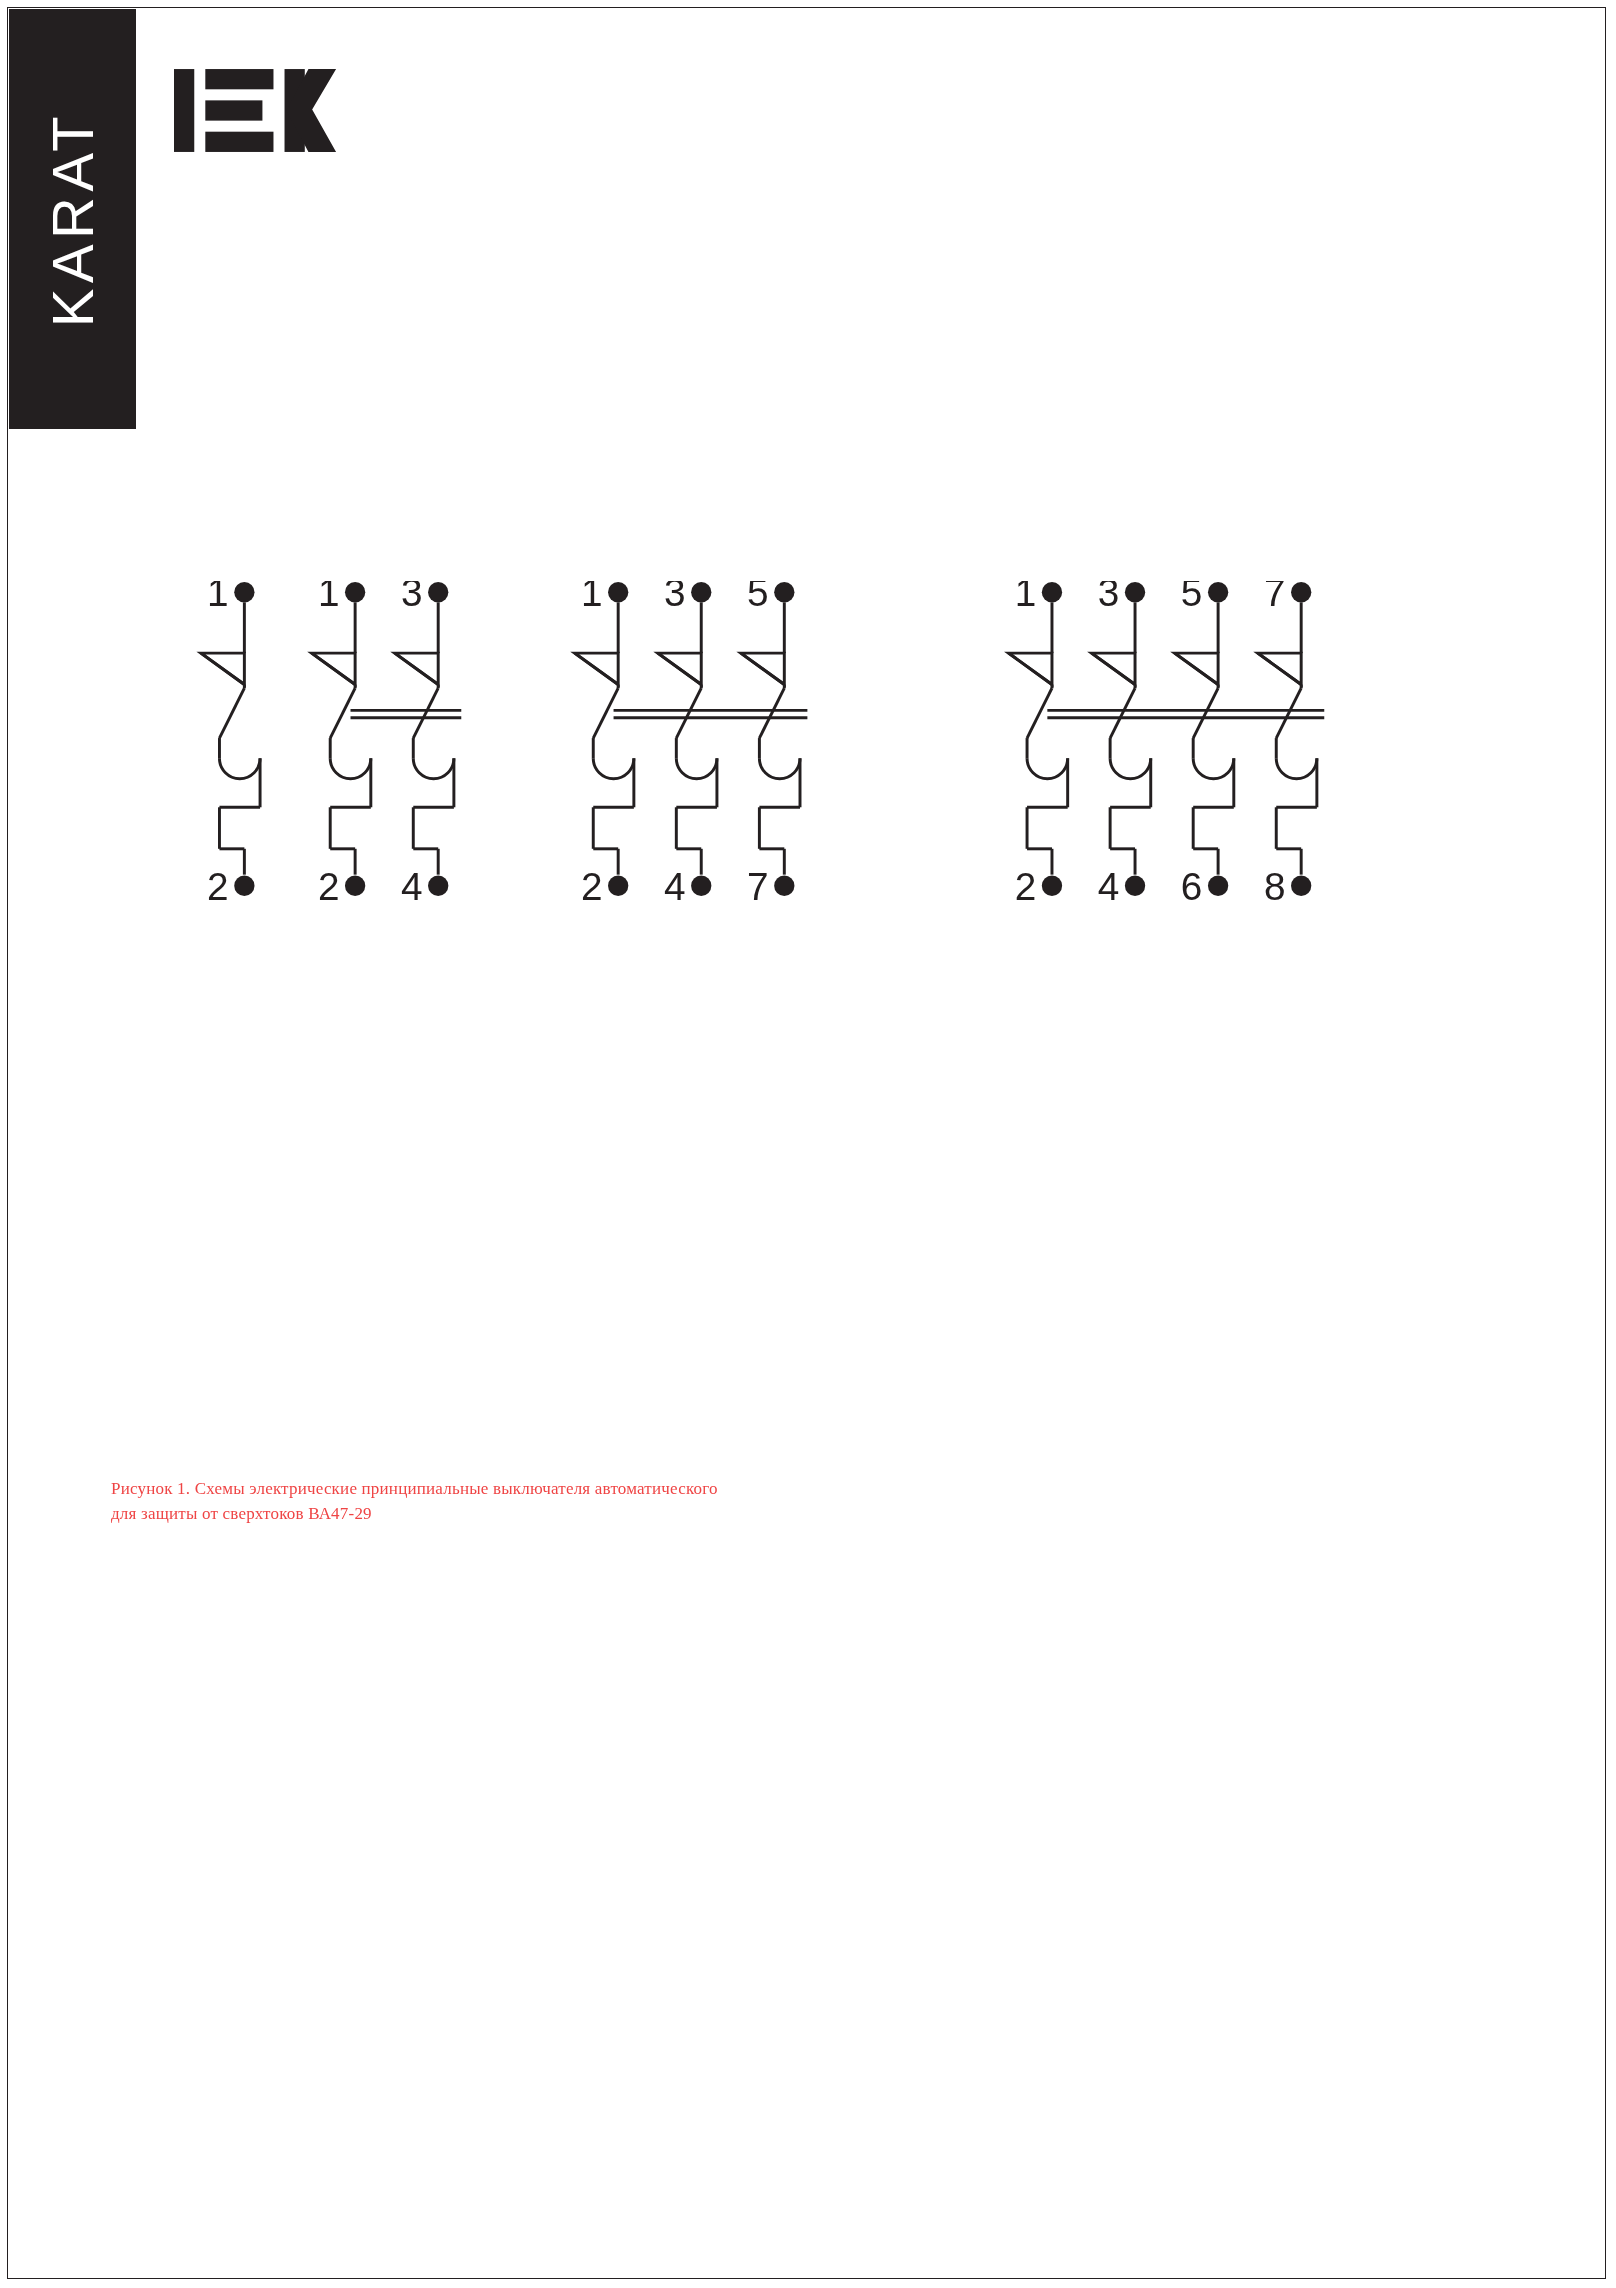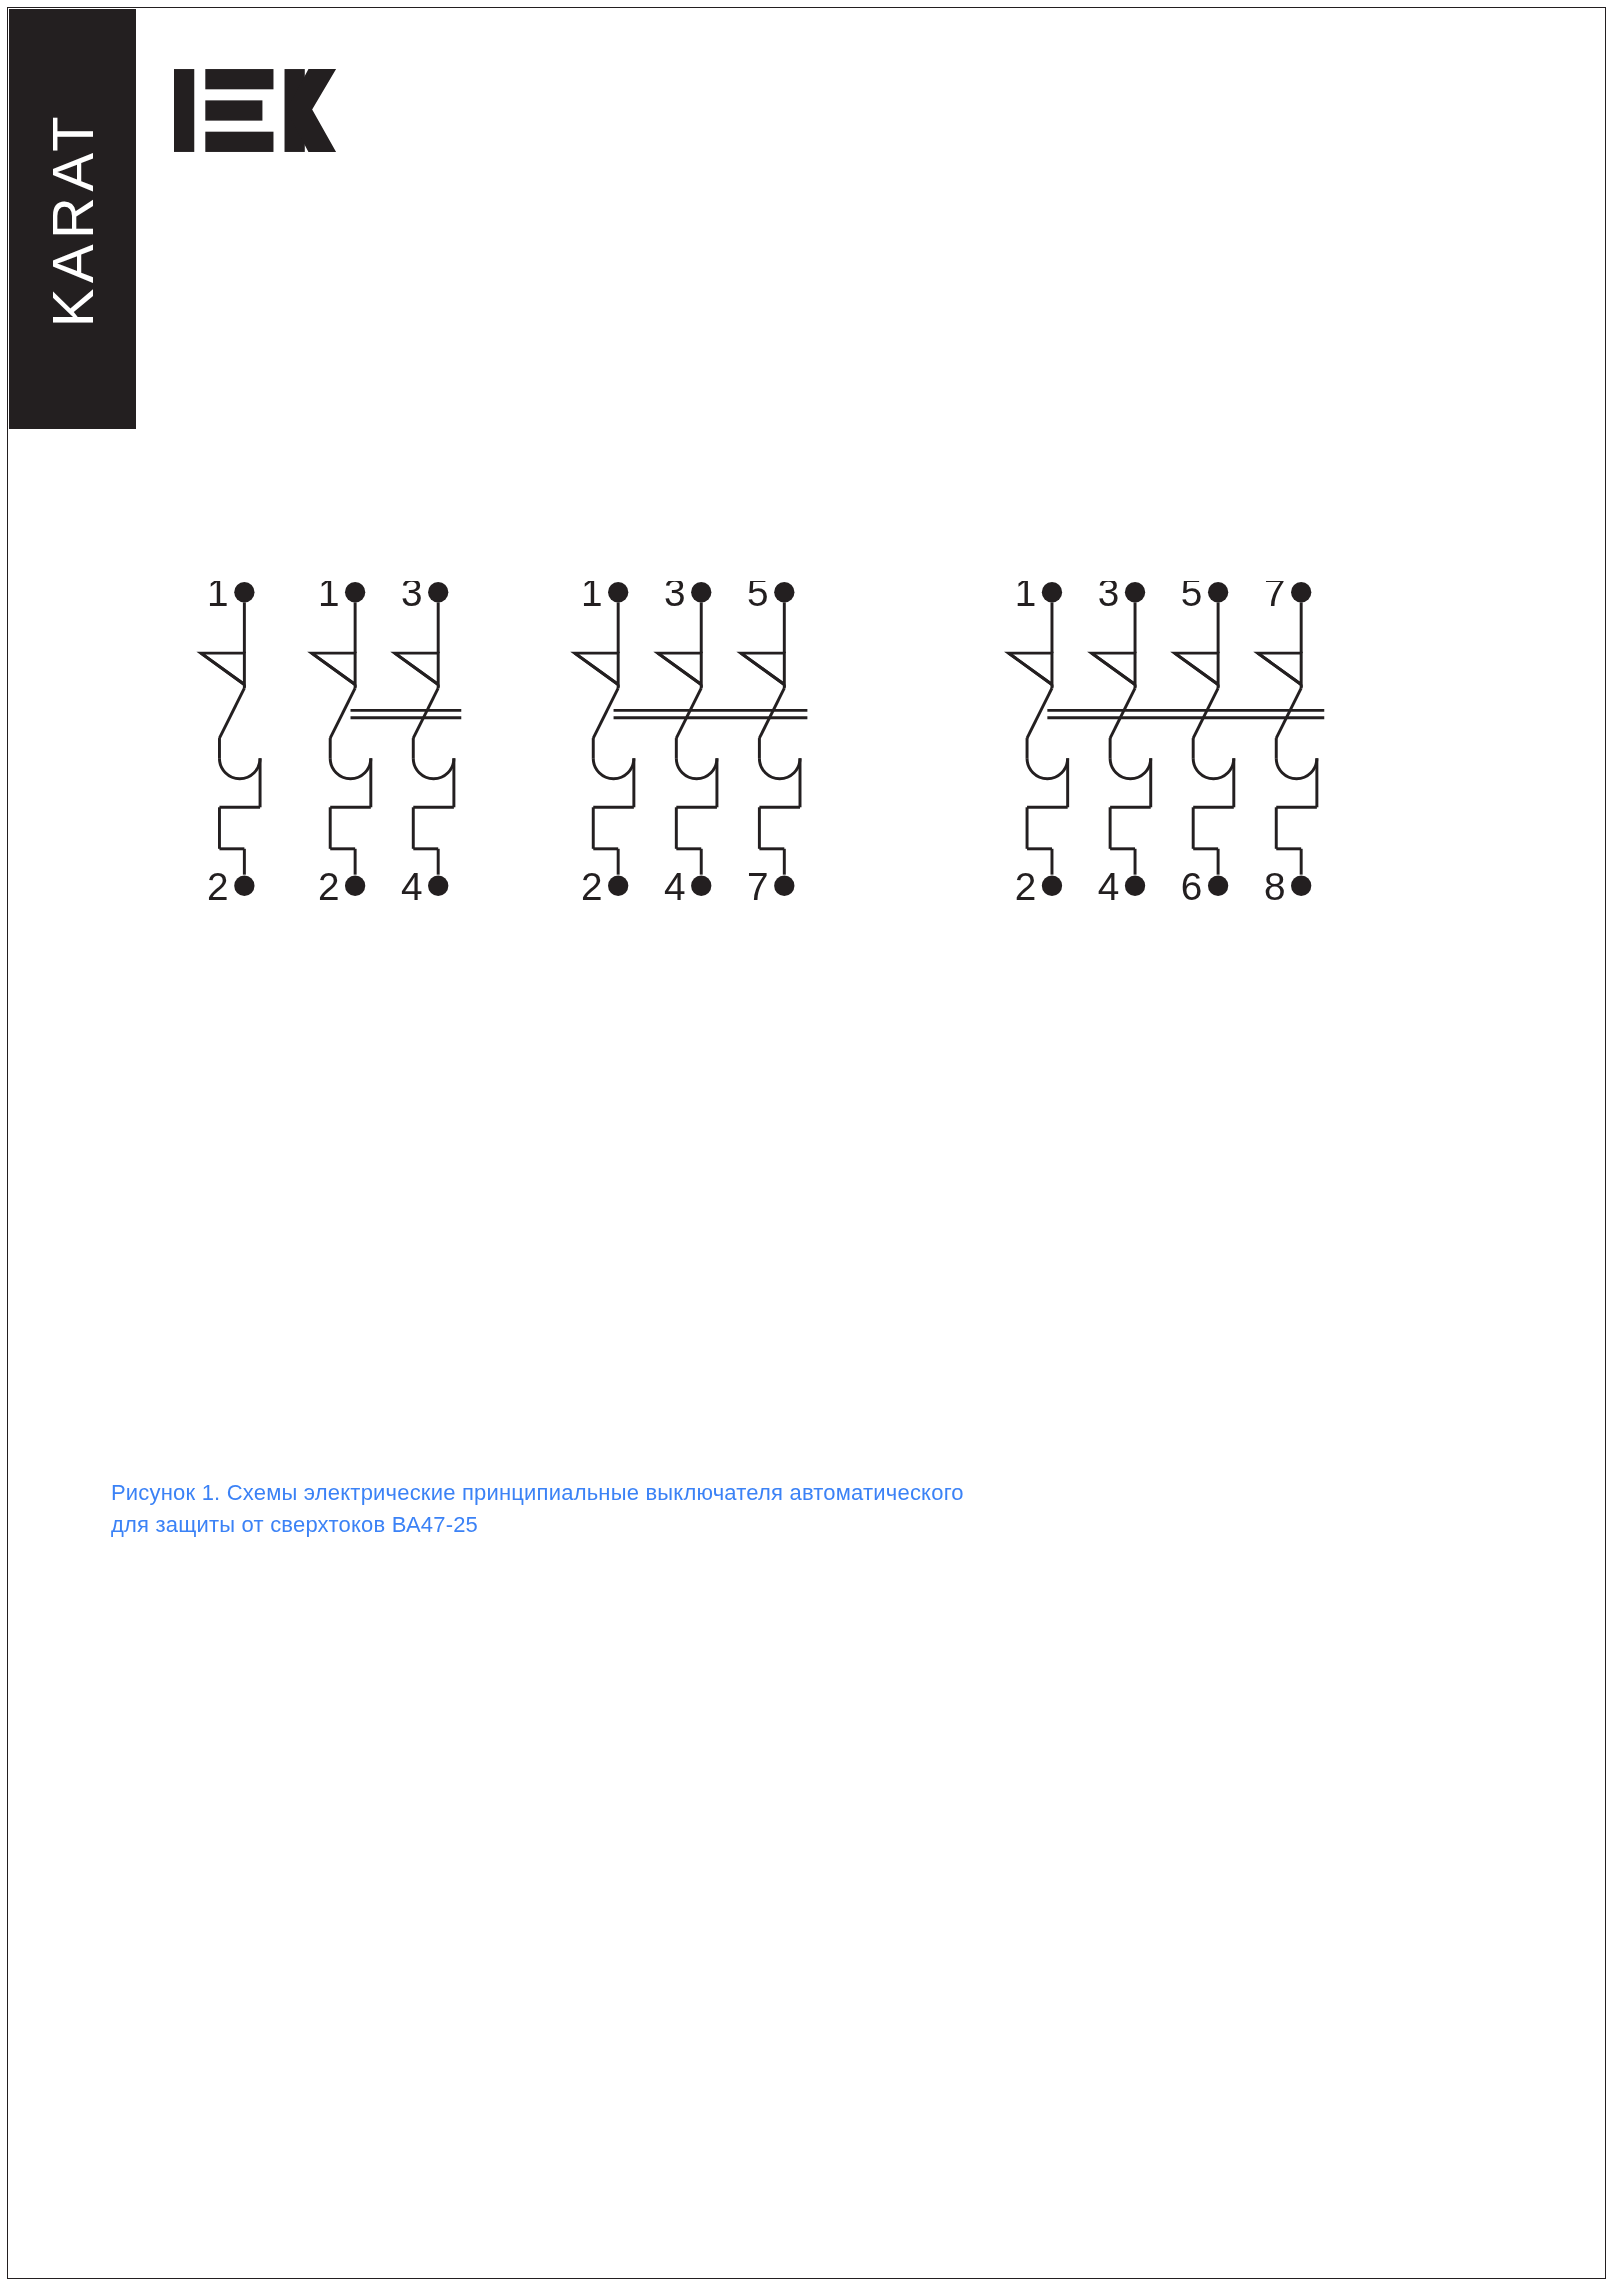--- a/index.html
+++ b/index.html
@@ -72,25 +72,25 @@
     height: 591px;
   }
   #schematic svg { display: block; }
 
   
   #caption {
     position: absolute;
     left: 111px;
     top: 1477px;
     width: 1200px;
-    color: #3b82f6;
-    font-size: 22px;
+    color: #ef4444;
+    font-size: 17px;
     line-height: 1.45;
     letter-spacing: 0.2px;
-    font-family: Liberation Sans, sans-serif;
+    font-family: Liberation Serif, serif;
   }
   #caption .line { display: block; white-space: pre; }
 </style>
 </head>
 <body>
 
 <div id="page">
 
   <div id="page-border"></div>
 
@@ -307,17 +307,17 @@
         <text x="983" y="345">2</text>
         <text x="1073" y="345">4</text>
         <text x="1163" y="345">6</text>
         <text x="1253" y="345">8</text>
       </g>
     </svg>
   </div>
 
   <div id="caption">
     <span class="line">Рисунок 1. Схемы электрические принципиальные выключателя автоматического</span>
-    <span class="line">для защиты от сверхтоков ВА47-25</span>
+    <span class="line">для защиты от сверхтоков ВА47-29</span>
   </div>
 
 </div>
 
 
 </body></html>

